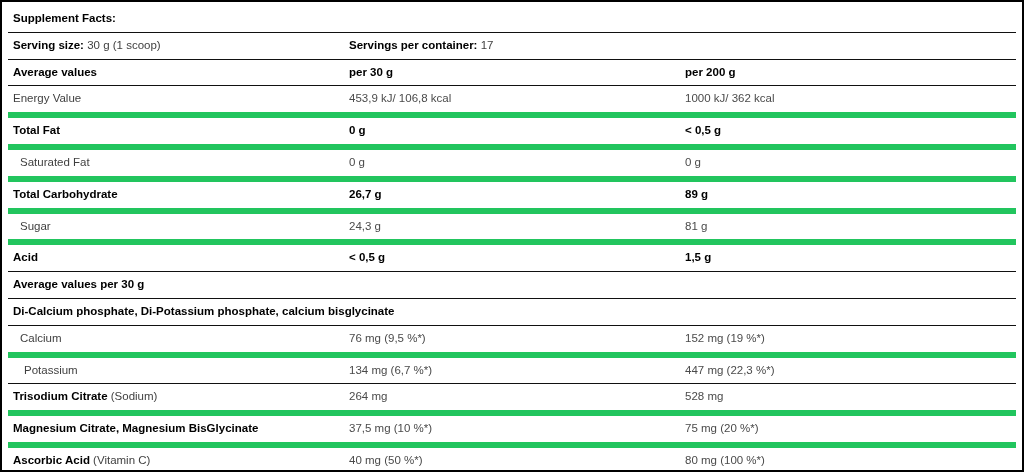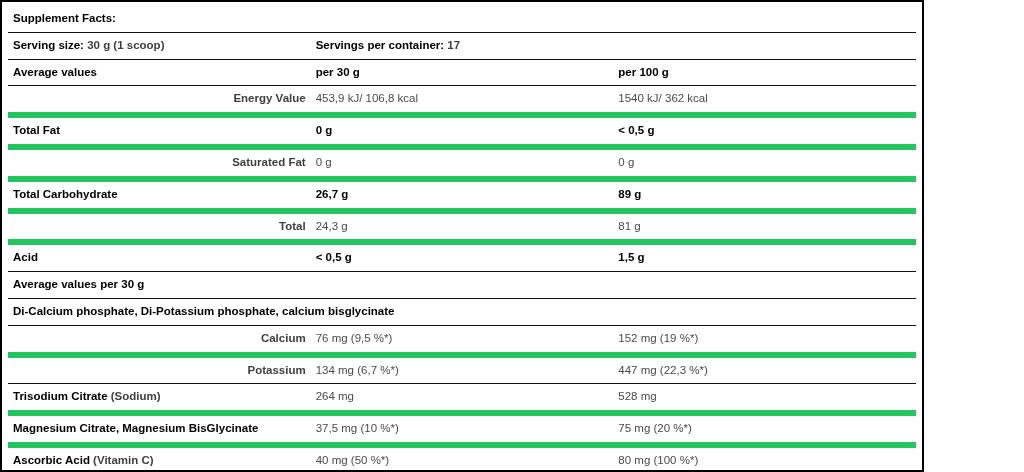--- a/index.html
+++ b/index.html
@@ -9,21 +9,21 @@
   }
   body {
     width: 1024px;
     height: 472px;
     font-family: "Liberation Sans", sans-serif;
     color: #231f20;
     -webkit-font-smoothing: antialiased;
   }
   .panel {
     box-sizing: border-box;
-    width: 924px;
+    width: 1024px;
     height: 472px;
     border: 2px solid #000000;
     padding: 4px 6px 4px 6px;
     background: #ffffff;
   }
   table.facts {
     width: 100%;
     border-collapse: collapse;
     table-layout: fixed;
     font-size: 11.5px;
@@ -35,21 +35,21 @@
     line-height: 1.2;
   }
   .col-name { width: 55.8%; }
   .col-a    { width: 22.3%; }
   .col-b    { width: 21.9%; }
 
   tr.heavy td { border-bottom: 1px solid #111111; }
   tr.thin td  { border-bottom: 6px solid #22c55e; }
 
   .bold { font-weight: bold; color: #000000; }
-  .reg  { font-weight: bold; color: #3f3f3f; text-align: right; }
+  .reg  { font-weight: normal; color: #3f3f3f; }
   .indent { padding-left: 12px !important; margin-top: 12px; }
   .indent2 { padding-left: 16px !important; }
   .val { color: #4a4a4a; font-weight: normal; margin-top: 21px; }
   .val.bold { color: #000000; font-weight: bold; }
   .title-row td { padding-top: 7px; padding-bottom: 7px; }
   .section-row td { padding-top: 8px; padding-bottom: 8px; }
 </style>
 </head>
 <body>
 
@@ -68,27 +68,27 @@
         </td>
         <td colspan="2">
           <span class="bold">Servings per container:</span>
           <span class="reg">17</span>
         </td>
       </tr>
 
       <tr class="heavy">
         <td class="col-name bold">Average values</td>
         <td class="col-a bold">per 30 g</td>
-        <td class="col-b bold">per 100 g</td>
+        <td class="col-b bold">per 200 g</td>
       </tr>
 
       <tr class="thin">
         <td class="reg">Energy Value</td>
         <td class="val">453,9 kJ/ 106,8 kcal</td>
-        <td class="val">1540 kJ/ 362 kcal</td>
+        <td class="val">1000 kJ/ 362 kcal</td>
       </tr>
 
       <tr class="thin">
         <td class="bold">Total Fat</td>
         <td class="val bold">0 g</td>
         <td class="val bold">&lt; 0,5 g</td>
       </tr>
 
       <tr class="thin">
         <td class="reg indent">Saturated Fat</td>
@@ -96,21 +96,21 @@
         <td class="val">0 g</td>
       </tr>
 
       <tr class="thin">
         <td class="bold">Total Carbohydrate</td>
         <td class="val bold">26,7 g</td>
         <td class="val bold">89 g</td>
       </tr>
 
       <tr class="thin">
-        <td class="reg indent">Total</td>
+        <td class="reg indent">Sugar</td>
         <td class="val">24,3 g</td>
         <td class="val">81 g</td>
       </tr>
 
 
       <tr class="heavy">
         <td class="bold">Acid</td>
         <td class="val bold">&lt; 0,5 g</td>
         <td class="val bold">1,5 g</td>
       </tr>

